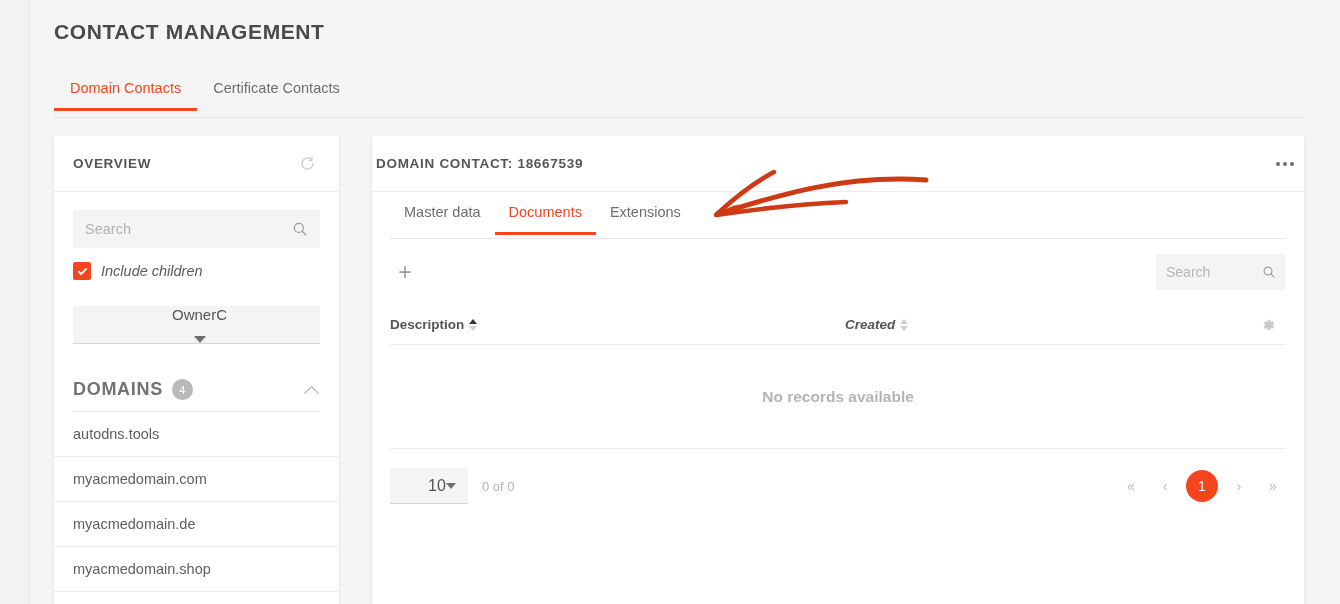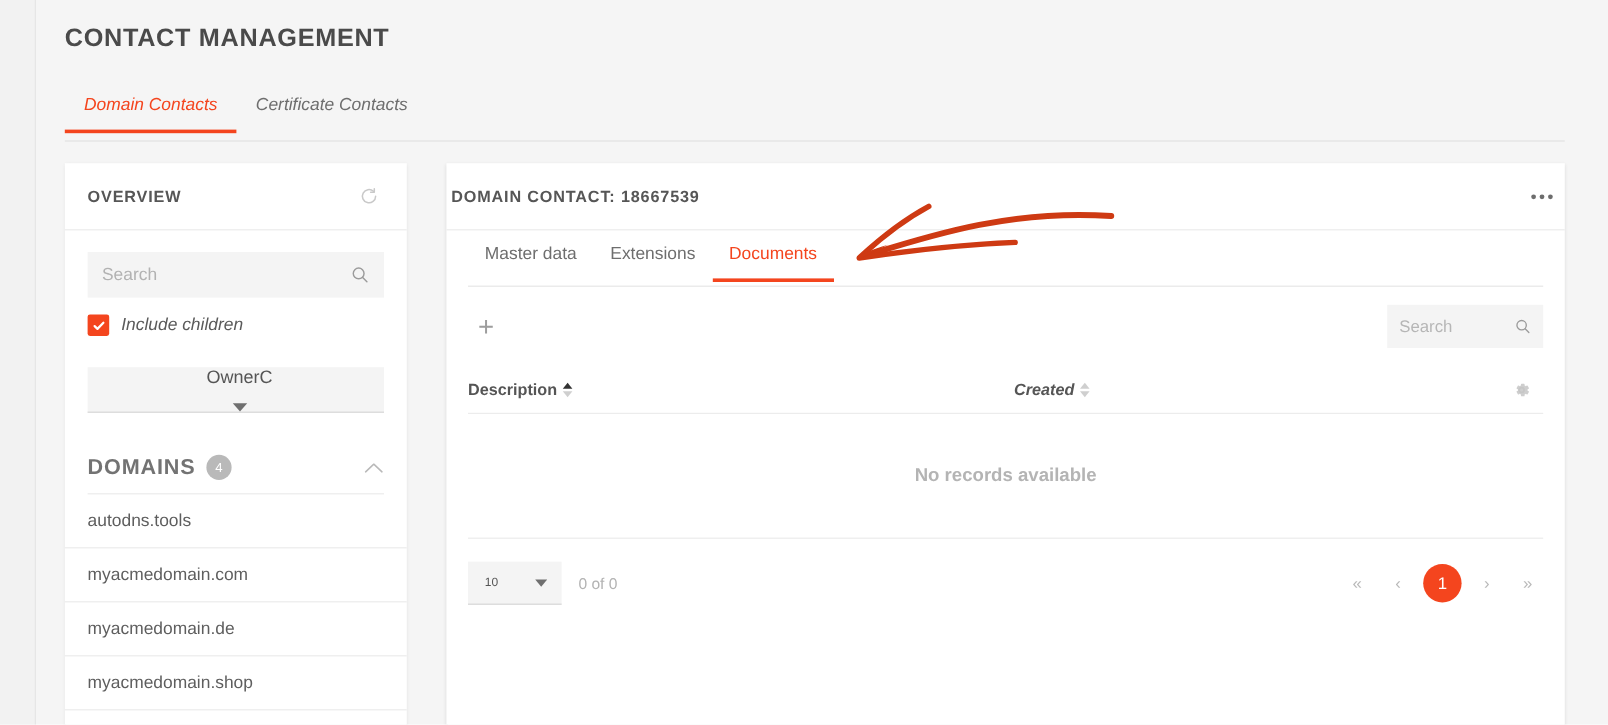--- a/index.html
+++ b/index.html
@@ -41,21 +41,20 @@
 
   
   .top-tabs {
     position: absolute;
     left: 54px; top: 76px;
     width: 1250px;
     height: 42px;
     border-bottom: 1px solid #e2e2e2;
     display: flex;
     align-items: flex-start;
-    font-style: italic;
   }
   .top-tab {
     padding: 4px 16px 14px 16px;
     font-size: 14.5px;
     color: #6e6e6e;
     cursor: pointer;
     position: relative;
     white-space: nowrap;
   }
   .top-tab.active { color: #f4451e; }
@@ -342,21 +341,21 @@
   .pagesize {
     width: 78px; height: 36px;
     background: #f4f4f4;
     border-bottom: 1px solid #d6d6d6;
     display: flex;
     align-items: center;
     justify-content: space-between;
     padding: 0 12px 0 14px;
     cursor: pointer;
   }
-  .pagesize-val { font-size: 10px; color: #555; }
+  .pagesize-val { font-size: 16px; color: #555; margin-left: 24px; }
   .caret-sm {
     width: 0; height: 0;
     border-left: 5px solid transparent;
     border-right: 5px solid transparent;
     border-top: 6px solid #6f6f6f;
   }
   .count-text { font-size: 13px; color: #b3b3b3; }
 
   .pager { display: flex; align-items: center; gap: 8px; }
   .pager-btn {
@@ -462,22 +461,22 @@
       <div class="main-head-title">DOMAIN CONTACT: 18667539</div>
       <div class="kebab">
         <span></span>
           <span></span>
           <span></span>
       </div>
     </div>
 
     <div class="inner-tabs">
       <div class="inner-tab">Master data</div>
+      <div class="inner-tab active">Documents</div>
       <div class="inner-tab">Extensions</div>
-      <div class="inner-tab active">Documents</div>
     </div>
 
     <div class="toolbar">
       <div class="plus-btn">+</div>
       <div class="tbl-search">
         <input type="text" placeholder="Search" style="">
         <span class="search-ico">
           <svg width="14" height="14" viewBox="0 0 20 20" fill="none" stroke="currentColor" stroke-width="1.6">
             <circle cx="8.6" cy="8.6" r="5.6"></circle>
               <path d="M12.8 12.8 L17.2 17.2" stroke-linecap="round"></path>

